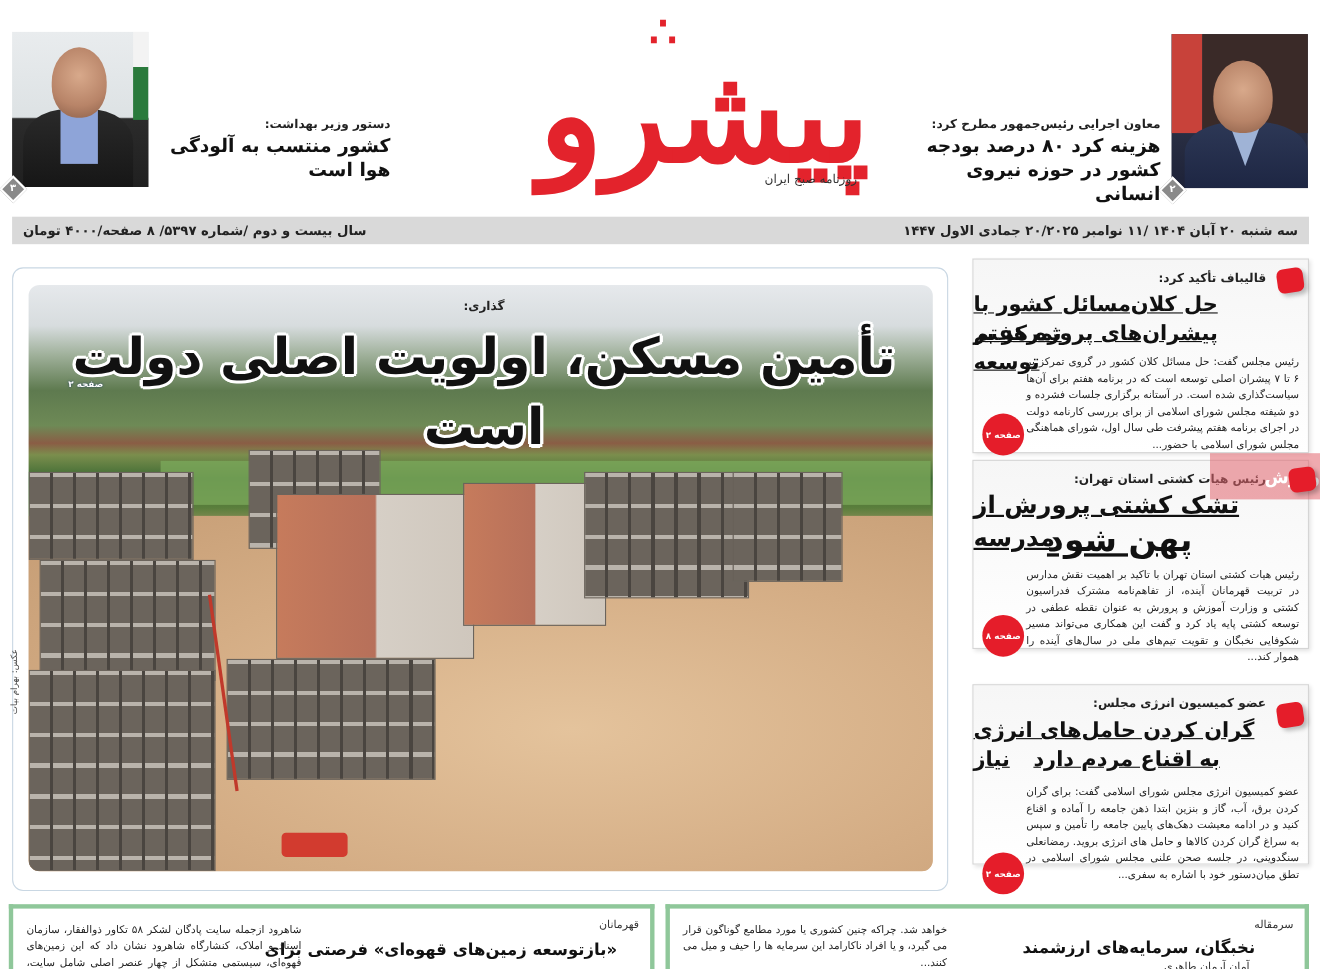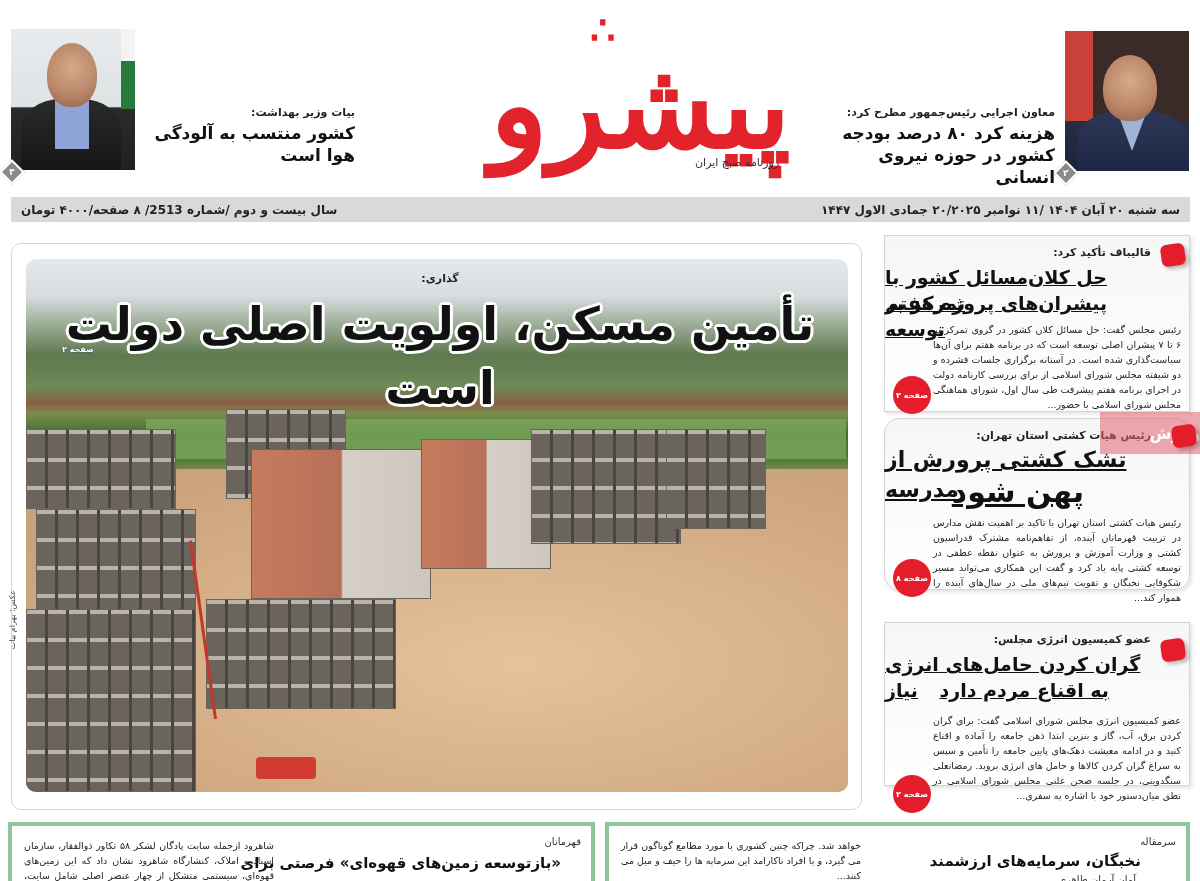--- a/index.html
+++ b/index.html
@@ -154,28 +154,28 @@
   <div class="photo photo-left">
     <div class="flag"></div>
     <div class="suit" style="left:10px; top:70px; width:100px; height:75px; background:linear-gradient(180deg,#2a2a2a,#151515);"></div>
     <div class="shirt" style="left:44px; top:70px; width:34px; height:50px; clip-path:none; background:#8ea4d8;"></div>
     <div class="face" style="left:36px; top:14px; width:50px; height:64px;"></div>
   </div>
   <div class="page-num" style="left:3px; top:163px;">
     <span>۳</span>
   </div>
   <div class="teaser teaser-left">
-    <div class="kicker">بیات وزیر بهداشت:</div>
+    <div class="kicker">دستور وزیر بهداشت:</div>
     <div class="headline">کشور منتسب به آلودگی هوا است</div>
   </div>
 </div>
 
 <div class="dateline">
   <span>سه شنبه  ۲۰ آبان ۱۴۰۴  /۱۱ نوامبر  ۲۰/۲۰۲۵ جمادی الاول ۱۴۴۷</span>
-  <span>سال بیست و دوم /شماره 2513/ ۸ صفحه/۴۰۰۰ تومان</span>
+  <span>سال بیست و دوم /شماره ۵۳۹۷/ ۸ صفحه/۴۰۰۰ تومان</span>
 </div>
 
 <div class="lead-frame"></div>
 <div class="lead-photo">
   <div class="field-green"></div>
   <div class="dirt"></div>
   <div class="bldg frame" style="left:0; top:170px; width:150px; height:80px;"></div>
   <div class="bldg frame" style="left:200px; top:150px; width:120px; height:90px;"></div>
   <div class="bldg brick" style="left:225px; top:190px; width:180px; height:150px;"></div>
   <div class="bldg brick" style="left:395px; top:180px; width:130px; height:130px;"></div>
@@ -194,21 +194,21 @@
 
 <div class="side-box" style="top:235px; height:177px;">
   <div class="red-tab" style="top:8px;"></div>
   <div class="kicker">قالیباف تأکید کرد:</div>
   <div class="headline" style="top:28px;">حل کلان‌مسائل کشور با تمرکز بر</div>
   <div class="headline" style="top:54px; right:60px;">پیشران‌های پروژه هفتم توسعه</div>
   <div class="body indented" style="top:86px;">رئیس مجلس گفت: حل مسائل کلان کشور در گروی تمرکز بر ۶ تا ۷ پیشران اصلی توسعه است که در برنامه هفتم برای آن‌ها سیاست‌گذاری شده است. در آستانه برگزاری جلسات فشرده و دو شیفته مجلس شورای اسلامی از برای بررسی کارنامه دولت در اجرای برنامه هفتم پیشرفت طی سال اول، شورای هماهنگی مجلس شورای اسلامی با حضور...</div>
   <div class="page-badge" style="top:140px;">صفحه ۲</div>
 </div>
 
-<div class="side-box" style="top:418px; height:172px;border-radius:15px;">
+<div class="side-box" style="top:418px; height:172px;">
   <div class="kicker">رئیس هیات کشتی استان تهران:</div>
   <div class="headline" style="top:26px; right:40px; font-size:22px; line-height:30px;">تشک کشتی پرورش از مدرسه</div>
   <div class="headline" style="top:58px; right:105px; font-size:30px; line-height:30px;">پهن شود</div>
   <div class="body indented" style="top:96px;">رئیس هیات کشتی استان تهران با تاکید بر اهمیت نقش مدارس در تربیت قهرمانان آینده، از تفاهم‌نامه مشترک فدراسیون کشتی و وزارت آموزش و پرورش به عنوان نقطه عطفی در توسعه کشتی پایه یاد کرد و گفت این همکاری می‌تواند مسیر شکوفایی نخبگان و تقویت تیم‌های ملی در سال‌های آینده را هموار کند...</div>
   <div class="page-badge" style="top:140px;">صفحه ۸</div>
 </div>
 <div class="sport-ribbon">
   <span>ورزش</span>
 </div>
 <div class="red-tab" style="left:1166px; top:425px;"></div>

